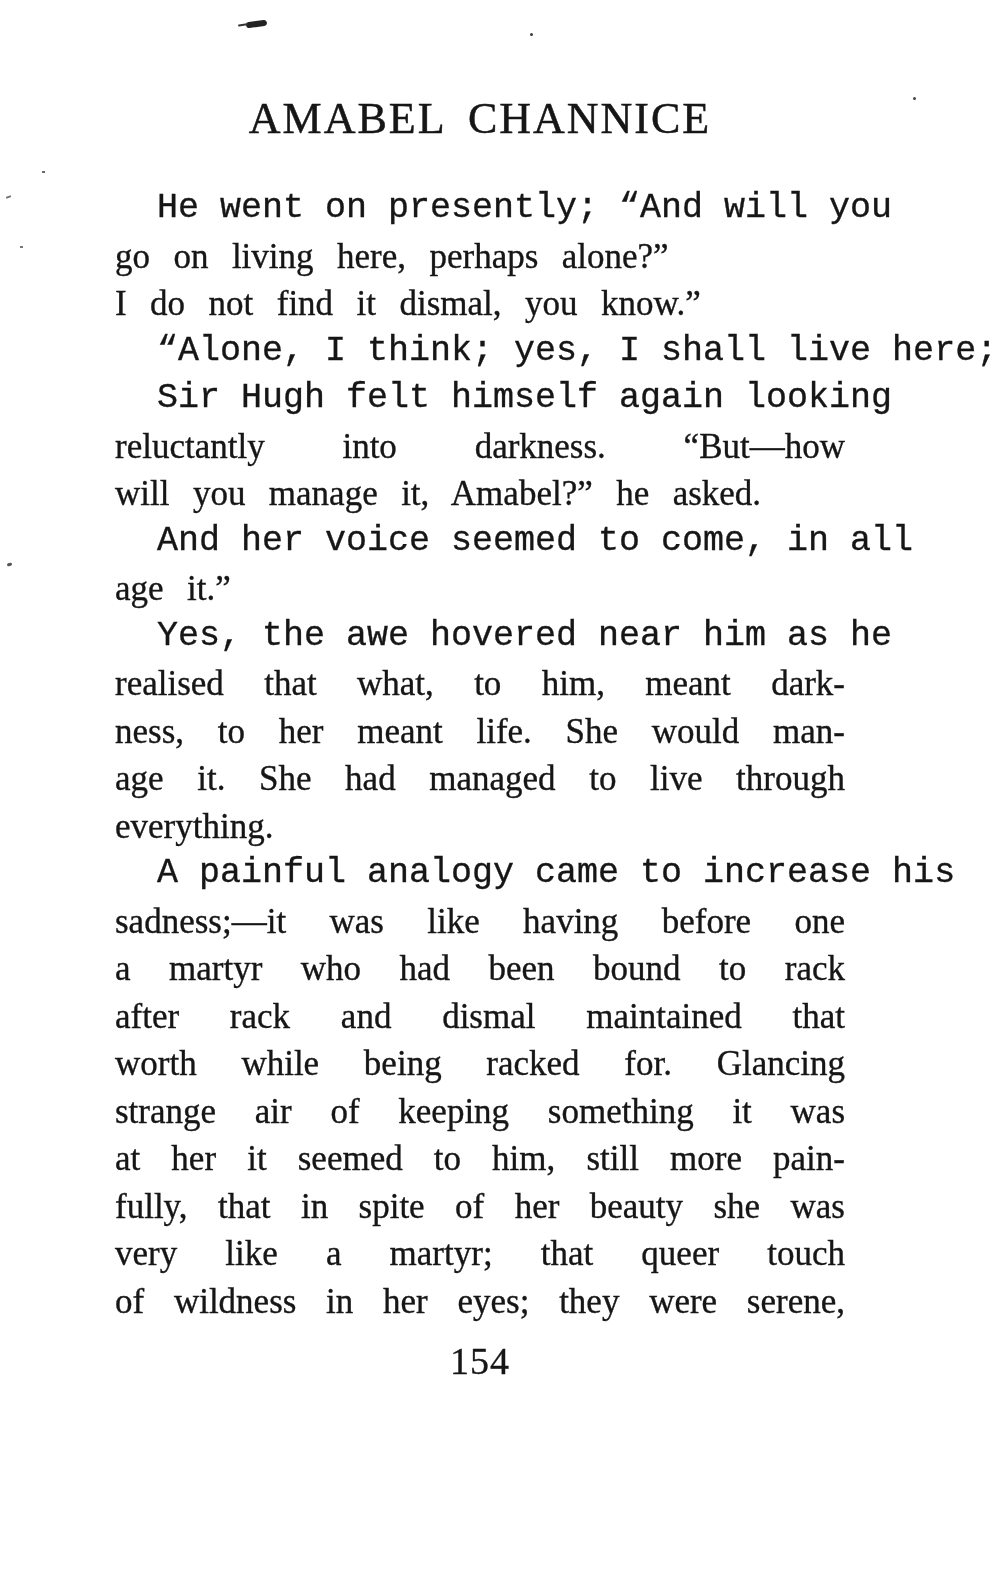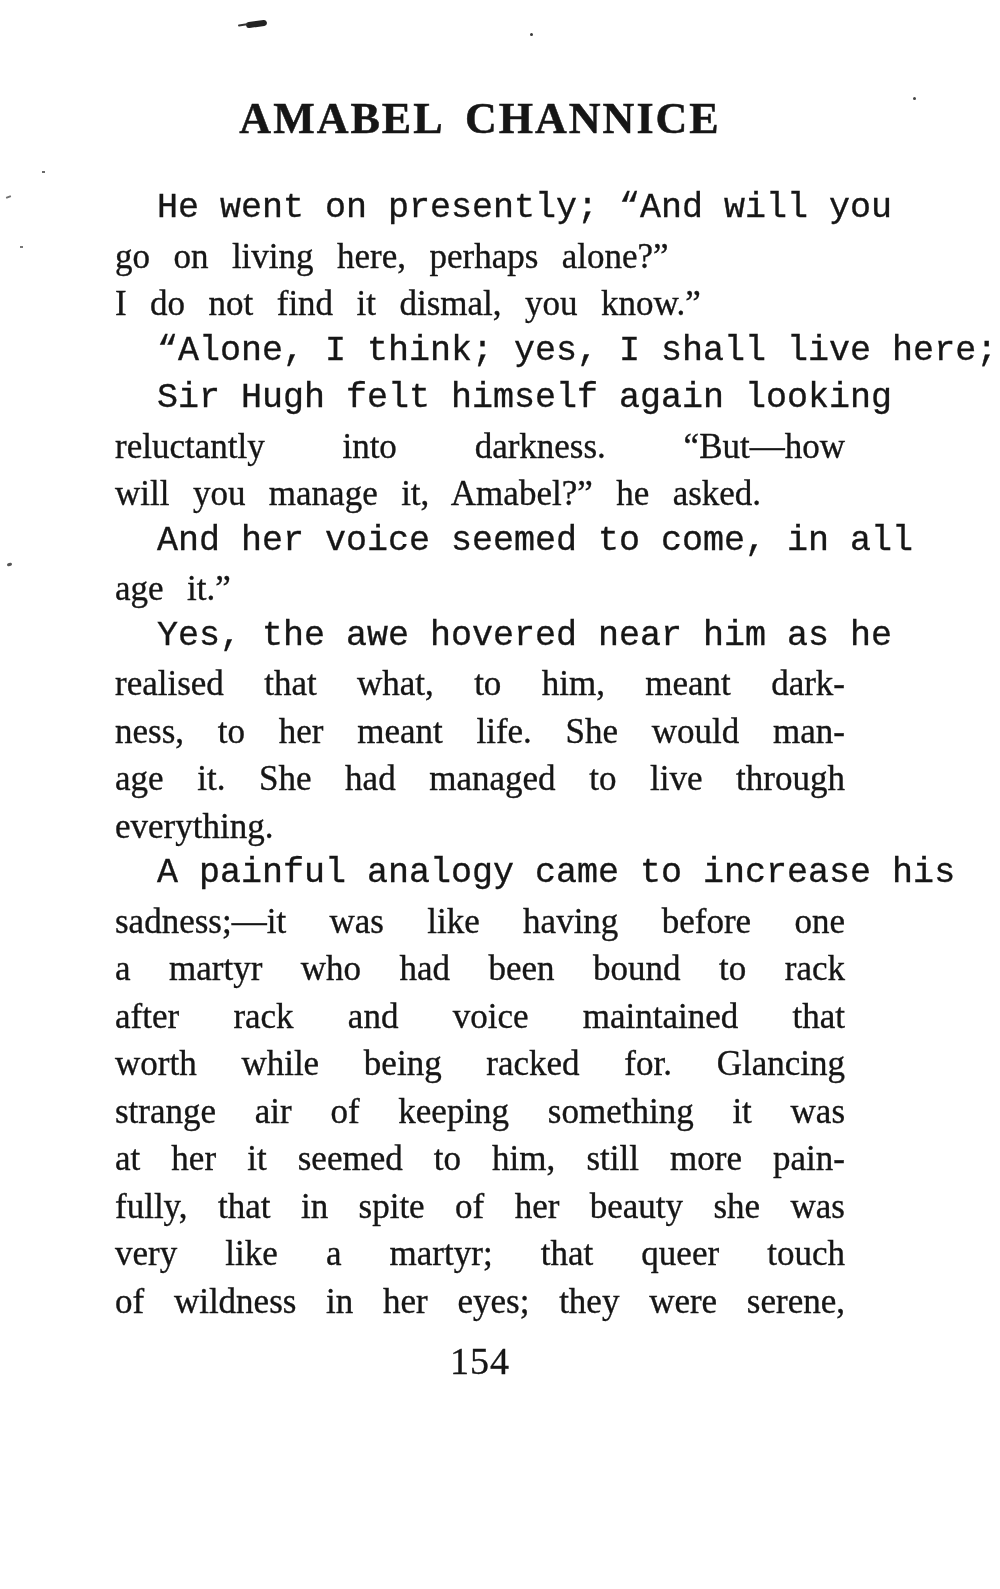--- a/index.html
+++ b/index.html
@@ -22,21 +22,21 @@
   }
   .content {
     position: absolute;
     left: 115px;
     top: 0;
     width: 730px;
   }
   .title {
     margin: 95px 0 0 0;
     font-size: 44px;
-    font-weight: bold;
+    font-weight: normal;
     line-height: 48px;
     letter-spacing: 2px;
     text-align: center;
     word-spacing: 10px;
     -webkit-text-stroke: 0.5px #161616;
   }
   .text-block {
     margin-top: 42px;
     font-size: 35px;
     -webkit-text-stroke: 0.35px #161616;
@@ -138,21 +138,21 @@
         <div class="line">realised that what, to him, meant dark-</div>
         <div class="line">ness, to her meant life. She would man-</div>
         <div class="line">age it. She had managed to live through</div>
         <div class="line last">everything.</div>
       </div>
 
       <div class="paragraph">
         <div class="line indent">A painful analogy came to increase his</div>
         <div class="line">sadness;—it was like having before one</div>
         <div class="line">a martyr who had been bound to rack</div>
-        <div class="line">after rack and voice maintained that</div>
+        <div class="line">after rack and dismal maintained that</div>
         <div class="line">worth while being racked for. Glancing</div>
         <div class="line">strange air of keeping something it was</div>
         <div class="line">at her it seemed to him, still more pain-</div>
         <div class="line">fully, that in spite of her beauty she was</div>
         <div class="line">very like a martyr; that queer touch</div>
         <div class="line">of wildness in her eyes; they were serene,</div>
       </div>
 
     </div>
 

